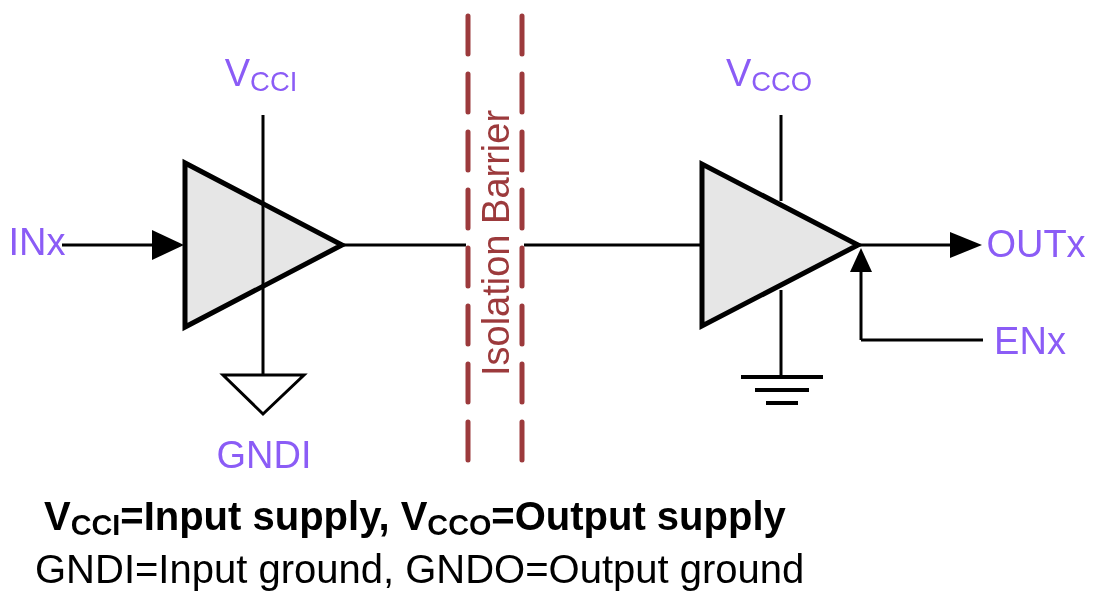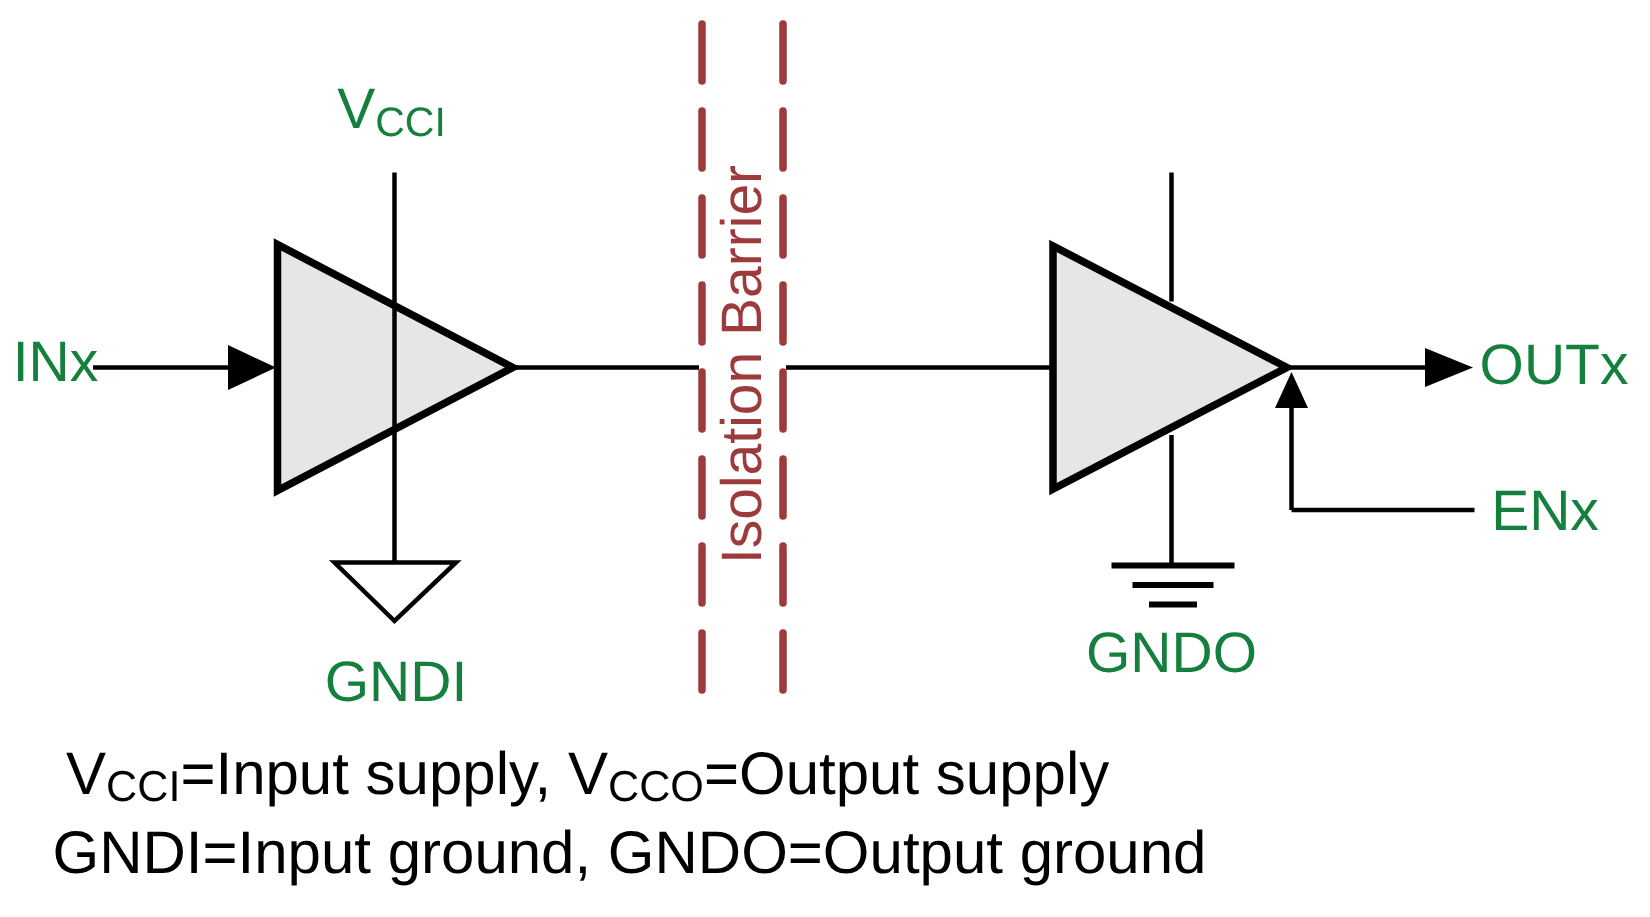--- a/index.html
+++ b/index.html
@@ -7,21 +7,21 @@
     position:relative;
     width:1100px;height:611px;
     background:#ffffff;
     font-family:"Liberation Sans", sans-serif;
     overflow:hidden;
   }
   #diagram-svg{position:absolute;left:0;top:0;}
   .lbl{
     position:absolute;
     font-size:38px;
-    color:#15803d;
+    color:#8b5cf6;
     white-space:nowrap;
     transform:translate(-50%,-50%);
     line-height:1.1;
   }
   .sub{
     font-size:72%;
     vertical-align:-0.18em;
   }
   .barrier-lbl{
     position:absolute;
@@ -31,21 +31,21 @@
     white-space:nowrap;
     transform:translate(-50%,-50%) rotate(-90deg);
   }
   .caption-line{
     position:absolute;
     font-size:40px;
     color:#000;
     white-space:pre;
     line-height:1.15;
   }
-  #caption-line1{left:44px;top:493px;}
+  #caption-line1{left:44px;top:493px;font-weight:bold;}
   #caption-line2{left:35px;top:546px;text-align:right;}
 </style>
 </head>
 <body>
 
 <div id="canvas">
 
   <svg id="diagram-svg" width="1100" height="611" viewBox="0 0 1100 611">
 
     <line x1="62" y1="245" x2="158" y2="245" stroke="#000" stroke-width="3"></line>
@@ -83,22 +83,22 @@
   </svg>
 
   <div class="lbl" style="left:37px;top:243px">INx</div>
 
   <div class="lbl" style="left:261px;top:75px"><span>V</span><span class="sub">CCI</span></div>
 
   <div class="lbl" style="left:264px;top:456px">GNDI</div>
 
   <div class="barrier-lbl">Isolation Barrier</div>
 
+  <div class="lbl" style="left:769px;top:75px"><span>V</span><span class="sub">CCO</span></div>
 
-  <div class="lbl" style="left:781px;top:437px">GNDO</div>
 
   <div class="lbl" style="left:1036px;top:245px">OUTx</div>
 
   <div class="lbl" style="left:1030px;top:342px">ENx</div>
 
   <div id="caption-line1" class="caption-line"><span>V</span><span class="sub">CCI</span><span>=Input supply, </span><span>V</span><span class="sub">CCO</span><span>=Output supply</span></div>
 
   <div id="caption-line2" class="caption-line">GNDI=Input ground, GNDO=Output ground</div>
 
 </div>

